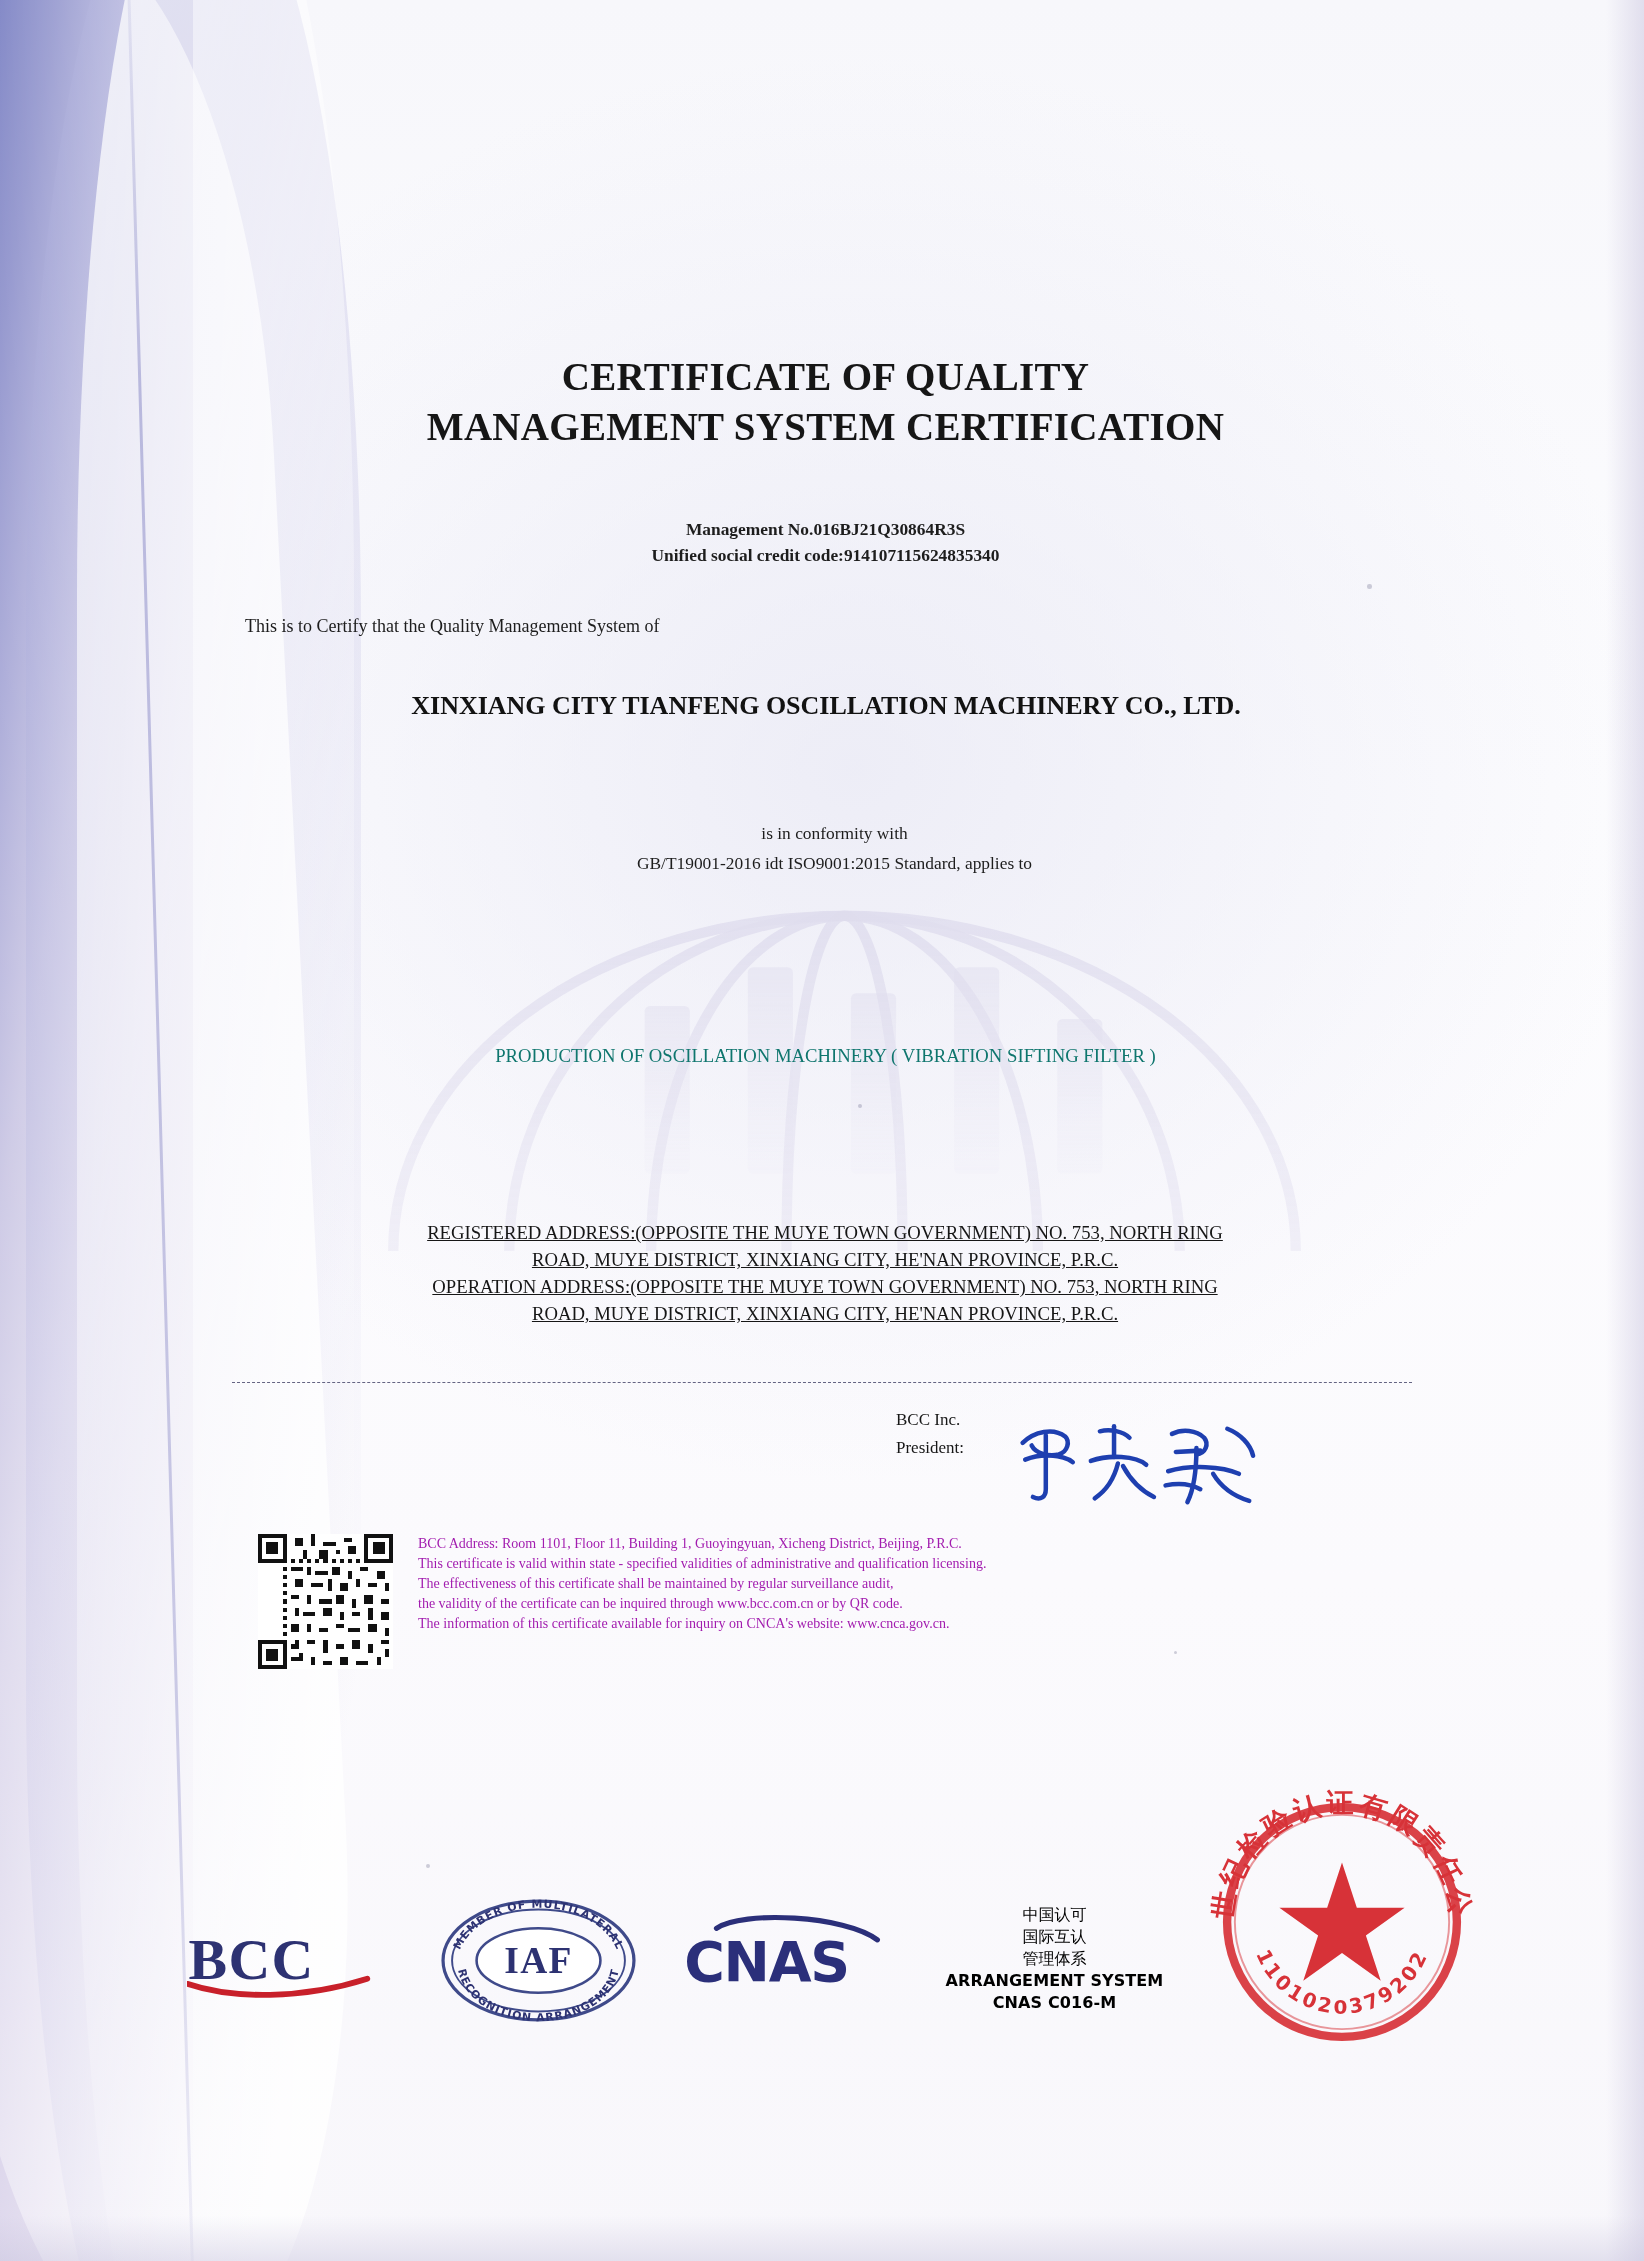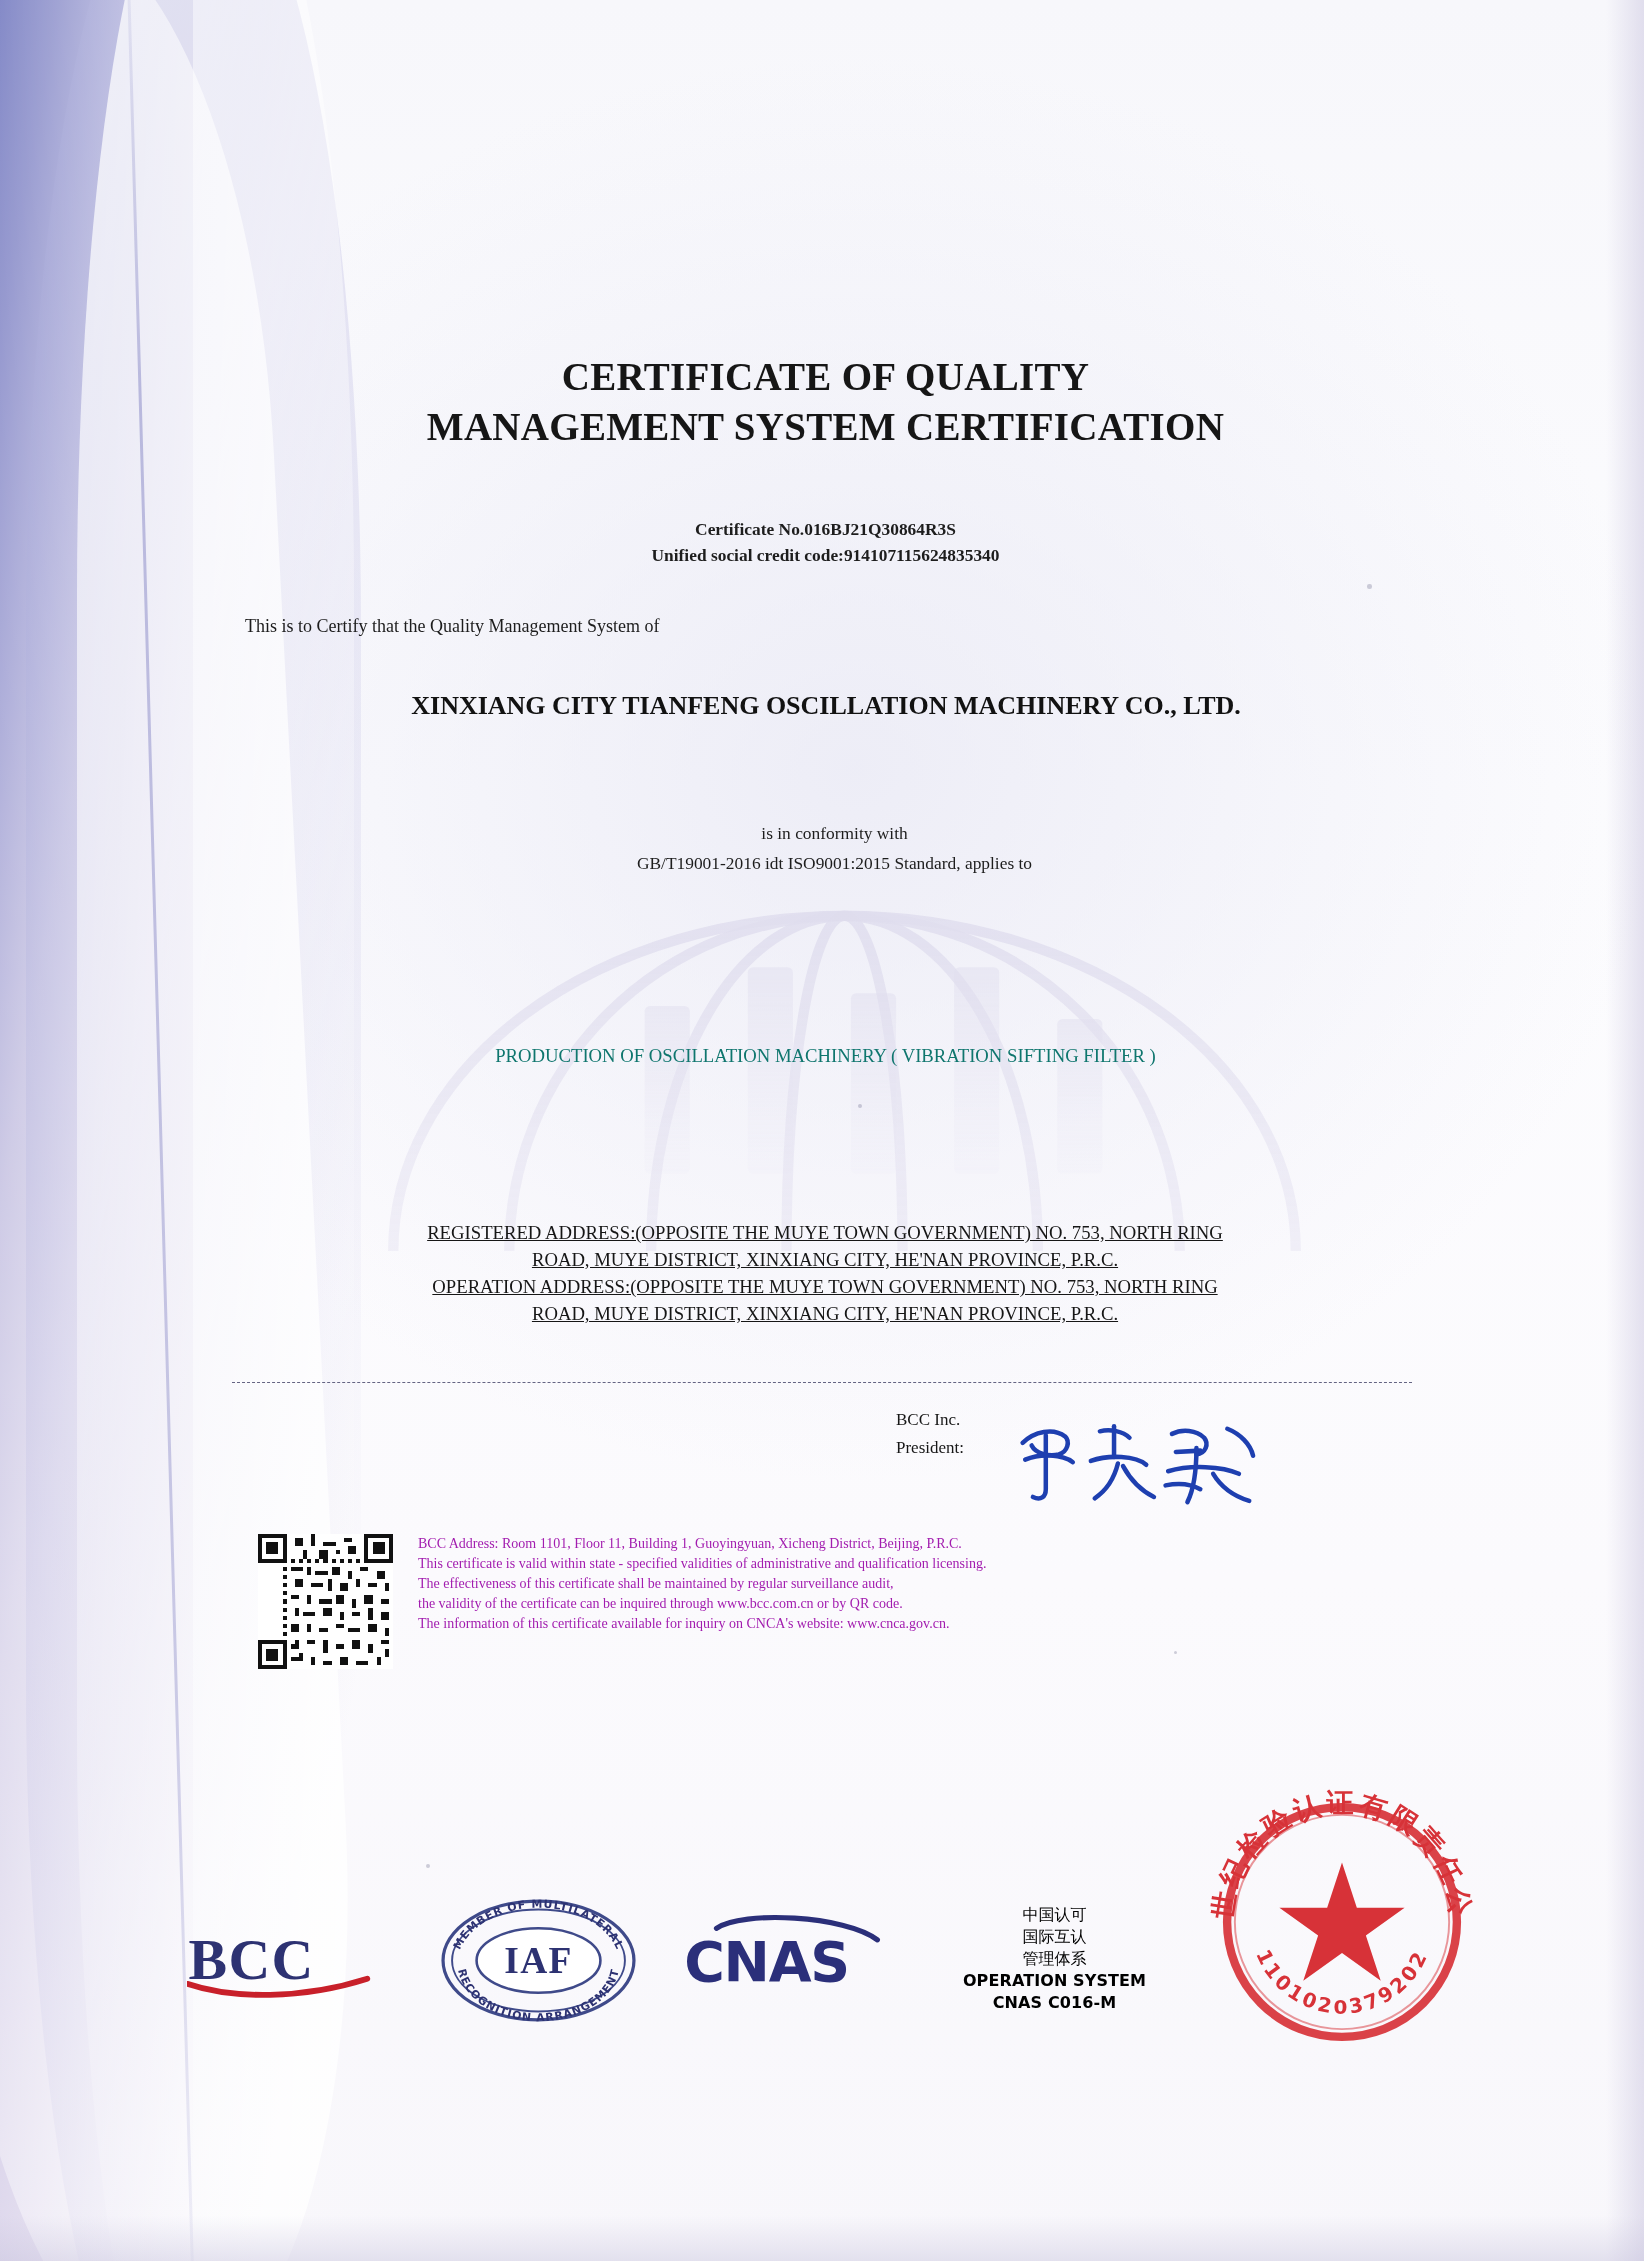--- a/index.html
+++ b/index.html
@@ -314,21 +314,21 @@
   </svg>
 
   <div class="content">
 
     <div class="title">
       <div>CERTIFICATE OF QUALITY</div>
       <div>MANAGEMENT SYSTEM CERTIFICATION</div>
     </div>
 
     <div class="cert-no">
-      <div>Certificate No.016BJ21Q30864R3S</div>
+      <div>Management No.016BJ21Q30864R3S</div>
       <div>Unified social credit code:914107115624835340</div>
     </div>
 
     <div class="certify-line">This is to Certify that the Quality Management System of</div>
 
     <div class="company">XINXIANG CITY TIANFENG OSCILLATION MACHINERY CO., LTD.</div>
 
     <div class="conformity">
       <div>is in conformity with</div>
       <div>GB/T19001-2016 idt ISO9001:2015 Standard, applies to</div>
@@ -510,21 +510,21 @@
 
       <svg class="logo-cnas" viewBox="0 0 330 160">
         <text x="0" y="112" font-family="'DejaVu Sans', sans-serif" font-size="86" font-weight="bold" fill="#2b2f7a" letter-spacing="-2">CNAS</text>
         <path d="M50 30 C90 2, 250 10, 300 48" stroke="#2b2f7a" stroke-width="8" fill="none" stroke-linecap="round"></path>
       </svg>
 
       <div class="cnas-text">
         <div>中国认可</div>
         <div>国际互认</div>
         <div>管理体系</div>
-        <div class="bold">OPERATION SYSTEM</div>
+        <div class="bold">ARRANGEMENT SYSTEM</div>
         <div class="bold">CNAS C016-M</div>
       </div>
     </div>
 
     <svg class="seal" viewBox="0 0 440 440">
       <defs>
         <path id="sealTop" d="M50 220 A170 170 0 0 1 390 220"></path>
         <path id="sealBottom" d="M78 220 A142 142 0 0 0 362 220"></path>
       </defs>
       <circle cx="220" cy="220" r="178" fill="none" stroke="#d5242a" stroke-width="13" opacity="0.92"></circle>

